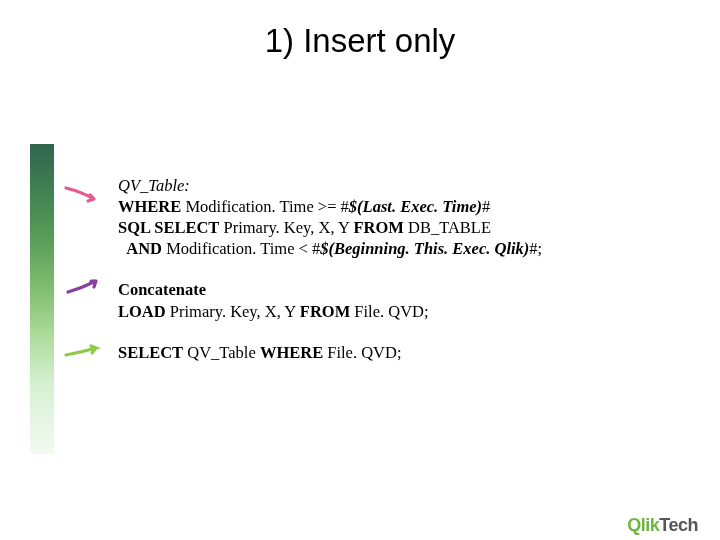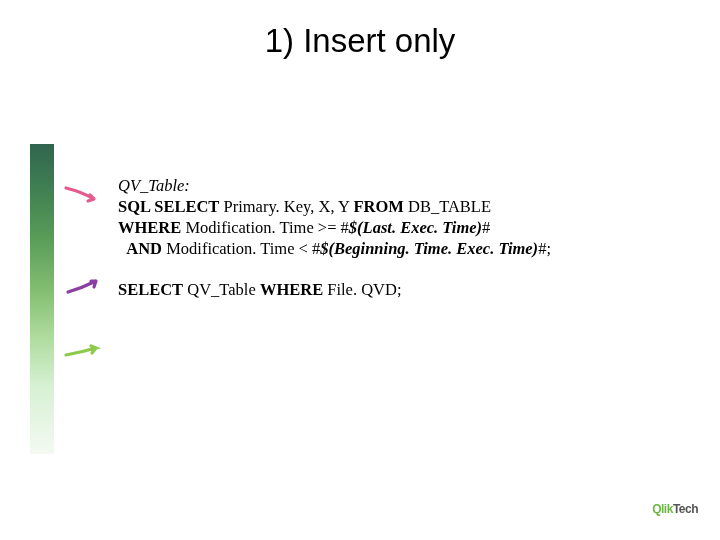--- a/index.html
+++ b/index.html
@@ -46,23 +46,23 @@
     margin-bottom: 20px;
   }
   .arrow {
     position: absolute;
     width: 44px;
     height: 22px;
   }
   .logo {
     position: absolute;
     right: 22px;
-    bottom: 24px;
+    bottom: 4px;
     font-family: Arial, Helvetica, sans-serif;
-    font-size: 12px;
+    font-size: 18px;
     font-weight: bold;
     letter-spacing: -0.5px;
   }
   .logo .green { color: #6eb544; }
   .logo .grey { color: #555; }
 </style>
 </head>
 <body>
 
 <div class="title">1) Insert only</div>
@@ -76,30 +76,36 @@
   <path d="M6 16 Q 20 12 34 5 L29 5 M34 5 L32 11" stroke="#8a3fa0" stroke-width="3.2" fill="none" stroke-linecap="round"></path>
 </svg>
 <svg class="arrow" style="left:62px; top:339px;" viewBox="0 0 44 22">
   <path d="M4 16 Q 20 13 34 9 L29 7 M34 9 L30 14" stroke="#8fc94a" stroke-width="3.2" fill="none" stroke-linecap="round"></path>
 </svg>
 
 <div class="content">
   <div class="block">
     <div><span class="italic">QV_Table:</span></div>
     <div>
+      <span class="bold">WHERE</span><span> Modification. Time &gt;= #</span><span class="boldit">$(Last. Exec. Time)</span><span>#</span>
+    </div>
+    <div>
       <span class="bold">SQL SELECT</span><span> Primary. Key, X, Y </span><span class="bold">FROM</span><span> DB_TABLE</span>
     </div>
     <div>
-      <span class="bold">WHERE</span><span> Modification. Time &gt;= #</span><span class="boldit">$(Last. Exec. Time)</span><span>#</span>
-    </div>
-    <div>
-      &nbsp;&nbsp;<span class="bold">AND</span><span> Modification. Time &lt; #</span><span class="boldit">$(Beginning. Time. Exec. Time)</span><span>#;</span>
+      &nbsp;&nbsp;<span class="bold">AND</span><span> Modification. Time &lt; #</span><span class="boldit">$(Beginning. This. Exec. Qlik)</span><span>#;</span>
     </div>
   </div>
 
+  <div class="block">
+    <div><span class="bold">Concatenate</span></div>
+    <div>
+      <span class="bold">LOAD</span><span> Primary. Key, X, Y </span><span class="bold">FROM</span><span> File. QVD;</span>
+    </div>
+  </div>
 
   <div class="block">
     <div>
       <span class="bold">SELECT</span><span> QV_Table </span><span class="bold">WHERE</span><span> File. QVD;</span>
     </div>
   </div>
 </div>
 
 <div class="logo">
   <span class="green">Qlik</span><span class="grey">Tech</span>

